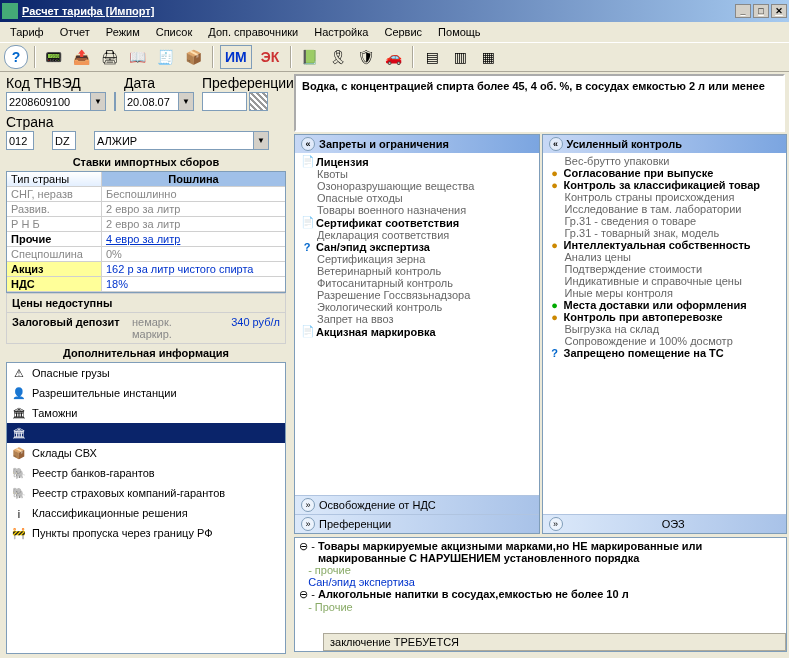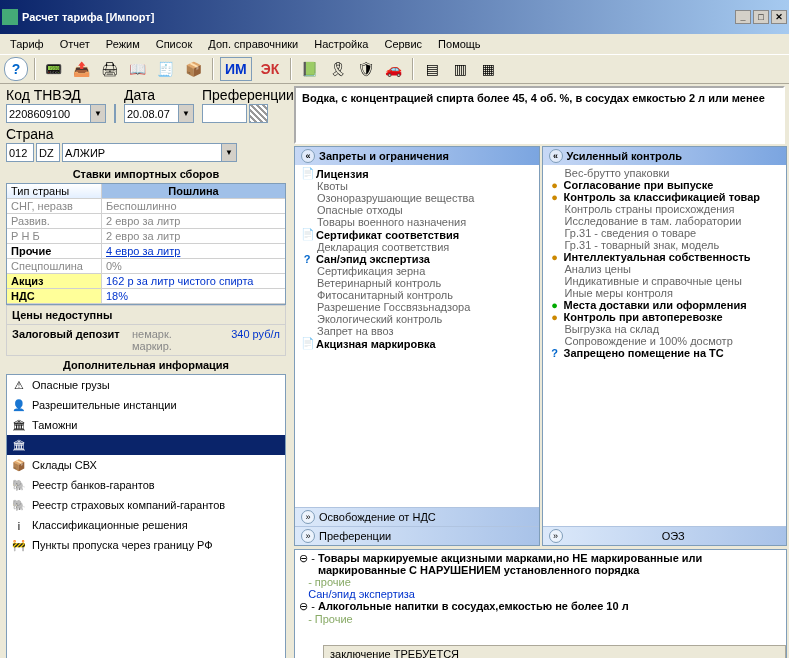--- a/index.html
+++ b/index.html
@@ -1,17 +1,17 @@
 <!DOCTYPE html>
 <html><head>
 <meta charset="utf-8">
 <style>
 * { box-sizing: border-box; margin: 0; padding: 0; font-family: Tahoma, Arial, sans-serif; font-size: 11px; }
 body { background: #ece9d8; width: 789px; height: 658px; overflow: hidden; }
-.titlebar { background: linear-gradient(to right, #0a246a, #a6caf0); height: 34px; display: flex; align-items: center; padding: 0 2px; color: white; font-weight: bold; }
+.titlebar { background: linear-gradient(to right, #0a246a, #a6caf0); height: 22px; display: flex; align-items: center; padding: 0 2px; color: white; font-weight: bold; text-decoration: underline; }
 .titlebar .icon { width: 16px; height: 16px; margin-right: 4px; background: #4a7; }
 .titlebar .title { flex: 1; }
 .titlebar .wbtn { width: 16px; height: 14px; background: #d4d0c8; border: 1px solid #888; margin-left: 2px; display: flex; align-items: center; justify-content: center; color: black; font-weight: bold; font-size: 9px; cursor: pointer; }
 .menubar { background: #ece9d8; padding: 2px 4px; display: flex; gap: 4px; }
 .menubar span { padding: 2px 6px; cursor: pointer; }
 .toolbar { background: #ece9d8; padding: 2px 4px; display: flex; gap: 4px; align-items: center; border-top: 1px solid #fff; border-bottom: 1px solid #aca899; }
 .tbtn { width: 24px; height: 24px; border: 1px solid transparent; display: flex; align-items: center; justify-content: center; cursor: pointer; font-size: 14px; }
 .tsep { width: 2px; height: 22px; border-left: 1px solid #aca899; border-right: 1px solid #fff; margin: 0 2px; }
 .content { display: flex; height: calc(100% - 22px - 22px - 32px); background: #ece9d8; }
 .left { width: 292px; display: flex; flex-direction: column; }
@@ -127,21 +127,21 @@
         <label>Преференции</label>
         <div style="display:flex;gap:2px;">
           <input style="width: 45px; border: 1px solid rgb(127, 157, 185); height: 19px;">
           <div class="checker"></div>
         </div>
       </div>
     </div>
     <div class="field-row" style="padding-top:0;">
       <div class="field">
         <label>Страна</label>
-        <div style="display:flex;gap:2px;align-items:flex-end;">
+        <div style="display:flex;gap:18px;align-items:flex-end;">
           <input style="width: 28px; border: 1px solid rgb(127, 157, 185); height: 19px; padding: 1px 2px;" value="012">
           <input style="width: 24px; border: 1px solid rgb(127, 157, 185); height: 19px; padding: 1px 2px;" value="DZ">
           <div class="combo">
               <input style="width: 160px;" value="АЛЖИР">
               <div class="drop">▼</div>
             </div>
         </div>
       </div>
     </div>
 
@@ -330,20 +330,23 @@
               <span>Гр.31 - товарный знак, модель</span>
             </div>
             <div class="tree-item">
               <span class="bullet" style="color:#c80">●</span>
               <span class="bold">Интеллектуальная собственность</span>
             </div>
             <div class="tree-item sub">
               <span>Анализ цены</span>
             </div>
             <div class="tree-item sub">
+              <span>Подтверждение стоимости</span>
+            </div>
+            <div class="tree-item sub">
               <span>Индикативные и справочные цены</span>
             </div>
             <div class="tree-item sub">
               <span>Иные меры контроля</span>
             </div>
             <div class="tree-item">
               <span class="bullet" style="color:#0a0">●</span>
               <span class="bold">Места доставки или оформления</span>
             </div>
             <div class="tree-item">

